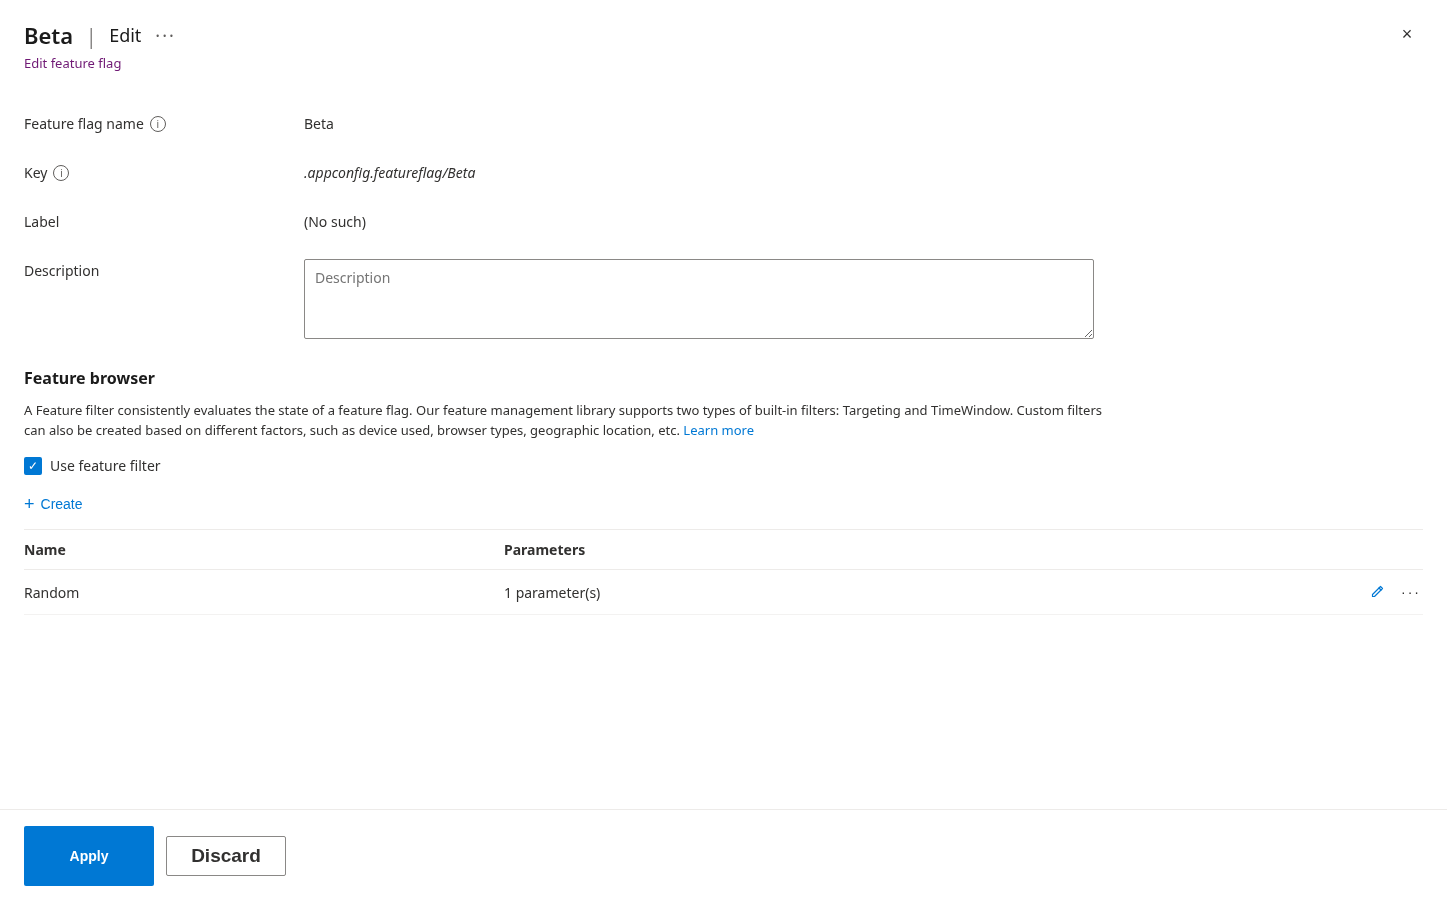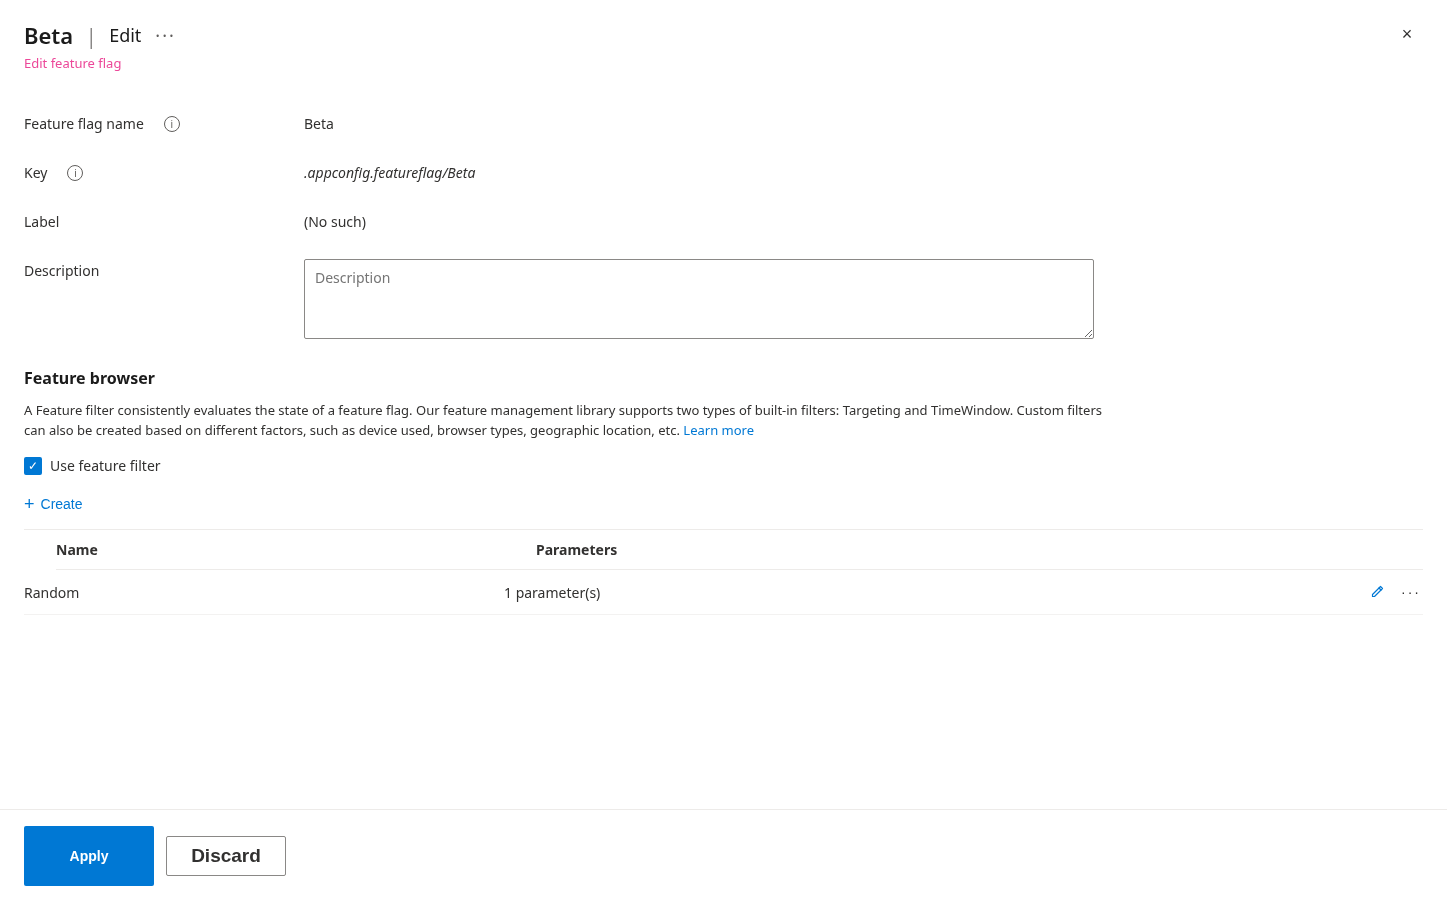--- a/index.html
+++ b/index.html
@@ -47,21 +47,21 @@
     }
     .panel-more-icon {
       color: #605e5c;
       cursor: pointer;
       font-size: 18px;
       letter-spacing: 2px;
       margin-left: 4px;
     }
     .panel-subtitle {
       font-size: 13px;
-      color: #ec4899;
+      color: #701a75;
       margin-top: 4px;
     }
     .close-btn {
       position: absolute;
       top: 18px;
       right: 24px;
       background: none;
       border: none;
       cursor: pointer;
       font-size: 18px;
@@ -81,21 +81,21 @@
       align-items: flex-start;
       margin-bottom: 28px;
     }
     .form-label {
       width: 280px;
       min-width: 280px;
       font-size: 14px;
       color: #323130;
       display: flex;
       align-items: center;
-      gap: 20px;
+      gap: 6px;
       padding-top: 2px;
     }
     .info-icon {
       display: inline-flex;
       align-items: center;
       justify-content: center;
       width: 16px;
       height: 16px;
       border: 1.5px solid #605e5c;
       border-radius: 50%;
@@ -195,21 +195,20 @@
     }
     .table-section {
       border-top: 1px solid #edebe9;
       margin-bottom: 0;
     }
     .table-header {
       display: flex;
       align-items: center;
       padding: 10px 0;
       border-bottom: 1px solid #edebe9;
-      margin-left: 32px;
     }
     .table-col-name {
       width: 480px;
       font-size: 14px;
       font-weight: 700;
       color: #323130;
     }
     .table-col-params {
       flex: 1;
       font-size: 14px;

